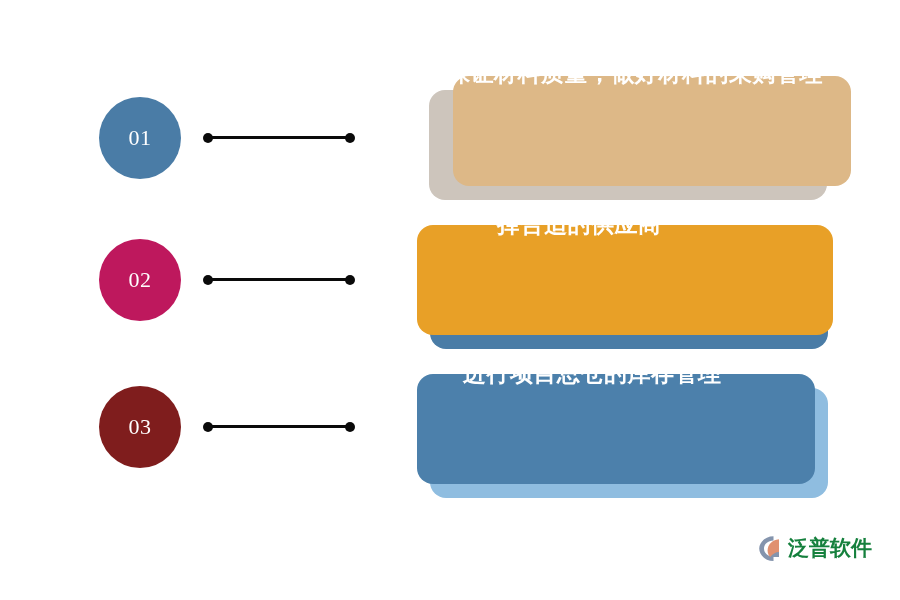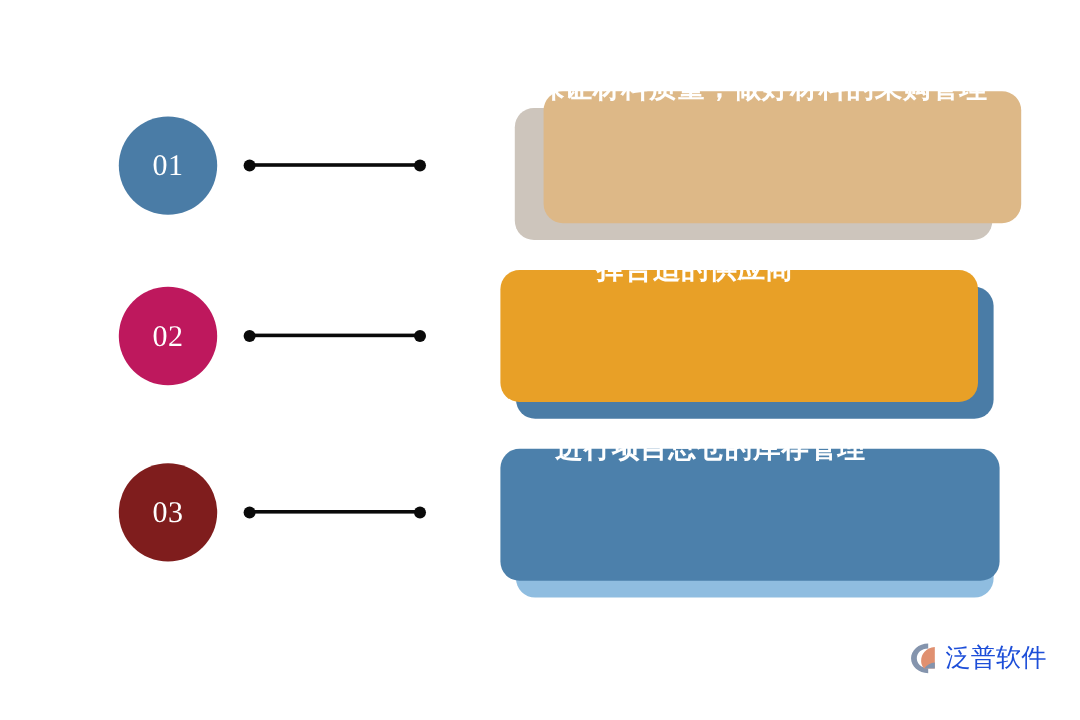--- a/index.html
+++ b/index.html
@@ -39,21 +39,21 @@
     top: -41px;
     width: 82px;
     height: 82px;
     border-radius: 50%;
     display: flex;
     align-items: center;
     justify-content: center;
   }
   .step-number {
     font-family: "Liberation Serif", "DejaVu Serif", serif;
-    font-size: 25px;
+    font-size: 22px;
     color: #ffffff;
     letter-spacing: 0.5px;
     line-height: 1;
     text-align: right;
   }
 
   
   .connector {
     position: absolute;
     left: 203px;
@@ -106,21 +106,21 @@
     letter-spacing: 0.5px;
     line-height: 1;
   }
 
   
   .row-1 .card-face   { top: -62px; width: 398px; height: 110px; margin-left: 36px; }
   .row-1 .card-shadow { top: -48px; left: 12px; width: 398px; height: 110px; }
   .row-1 .card-text   { left: -6px; top: -14px; }
 
   
-  .row-2 .card-face   { top: -55px; width: 398px; height: 110px; }
+  .row-2 .card-face   { top: -55px; width: 398px; height: 110px; padding-left: 18px; }
   .row-2 .card-shadow { top: -41px; left: 13px; width: 398px; height: 110px; }
   .row-2 .card-text   { left: 80px; top: -12px; }
 
   
   .row-3 .card-face   { top: -53px; width: 398px; height: 110px; }
   .row-3 .card-shadow { top: -39px; left: 13px; width: 398px; height: 110px; }
   .row-3 .card-text   { left: 46px; top: -12px; }
 
   
   #logo {
@@ -137,22 +137,22 @@
   }
   .logo-mark {
     width: 28px;
     height: 27px;
     margin-right: 3px;
     flex: 0 0 auto;
   }
   .logo-name {
     font-family: "DejaVu Sans", sans-serif;
     font-size: 21px;
-    font-weight: normal;
-    color: #1d4ed8;
+    font-weight: bold;
+    color: #15803d;
     letter-spacing: 0px;
     line-height: 1;
   }
   .logo-url {
     font-family: "Liberation Serif", "DejaVu Serif", serif;
     font-size: 13px;
     font-weight: bold;
     color: #e8833a;
     letter-spacing: 0.3px;
     margin-top: 1px;
@@ -211,21 +211,21 @@
     </div>
 
     <div class="connector">
       <span class="connector-dot start" style="background: rgb(10, 10, 10);"></span>
       <span class="connector-line" style="background: rgb(10, 10, 10);"></span>
       <span class="connector-dot end" style="background: rgb(10, 10, 10);"></span>
     </div>
 
     <div class="card-wrap">
       <div class="card-shadow" style="background: rgb(143, 189, 224);"></div>
-      <div class="card-face" style="background: rgb(76, 128, 171); padding-left: 18px;">
+      <div class="card-face" style="background: rgb(76, 128, 171);">
         <span class="card-text" style="color: rgb(255, 255, 255);">进行项目总仓的库存管理</span>
       </div>
     </div>
   </div>
 
   <div id="logo">
     <div class="logo-top">
       <span class="logo-mark">
         <svg viewBox="0 0 28 27" width="28" height="27" aria-hidden="true">
           <path d="M16.5 1.2 C8.5 1.2 2.2 7.0 2.2 13.6 C2.2 20.2 8.5 26.0 16.5 26.0 L16.5 21.8 C10.9 21.8 7.0 18.2 7.0 13.6 C7.0 9.0 10.9 5.4 16.5 5.4 Z" fill="#8494ad"></path>

